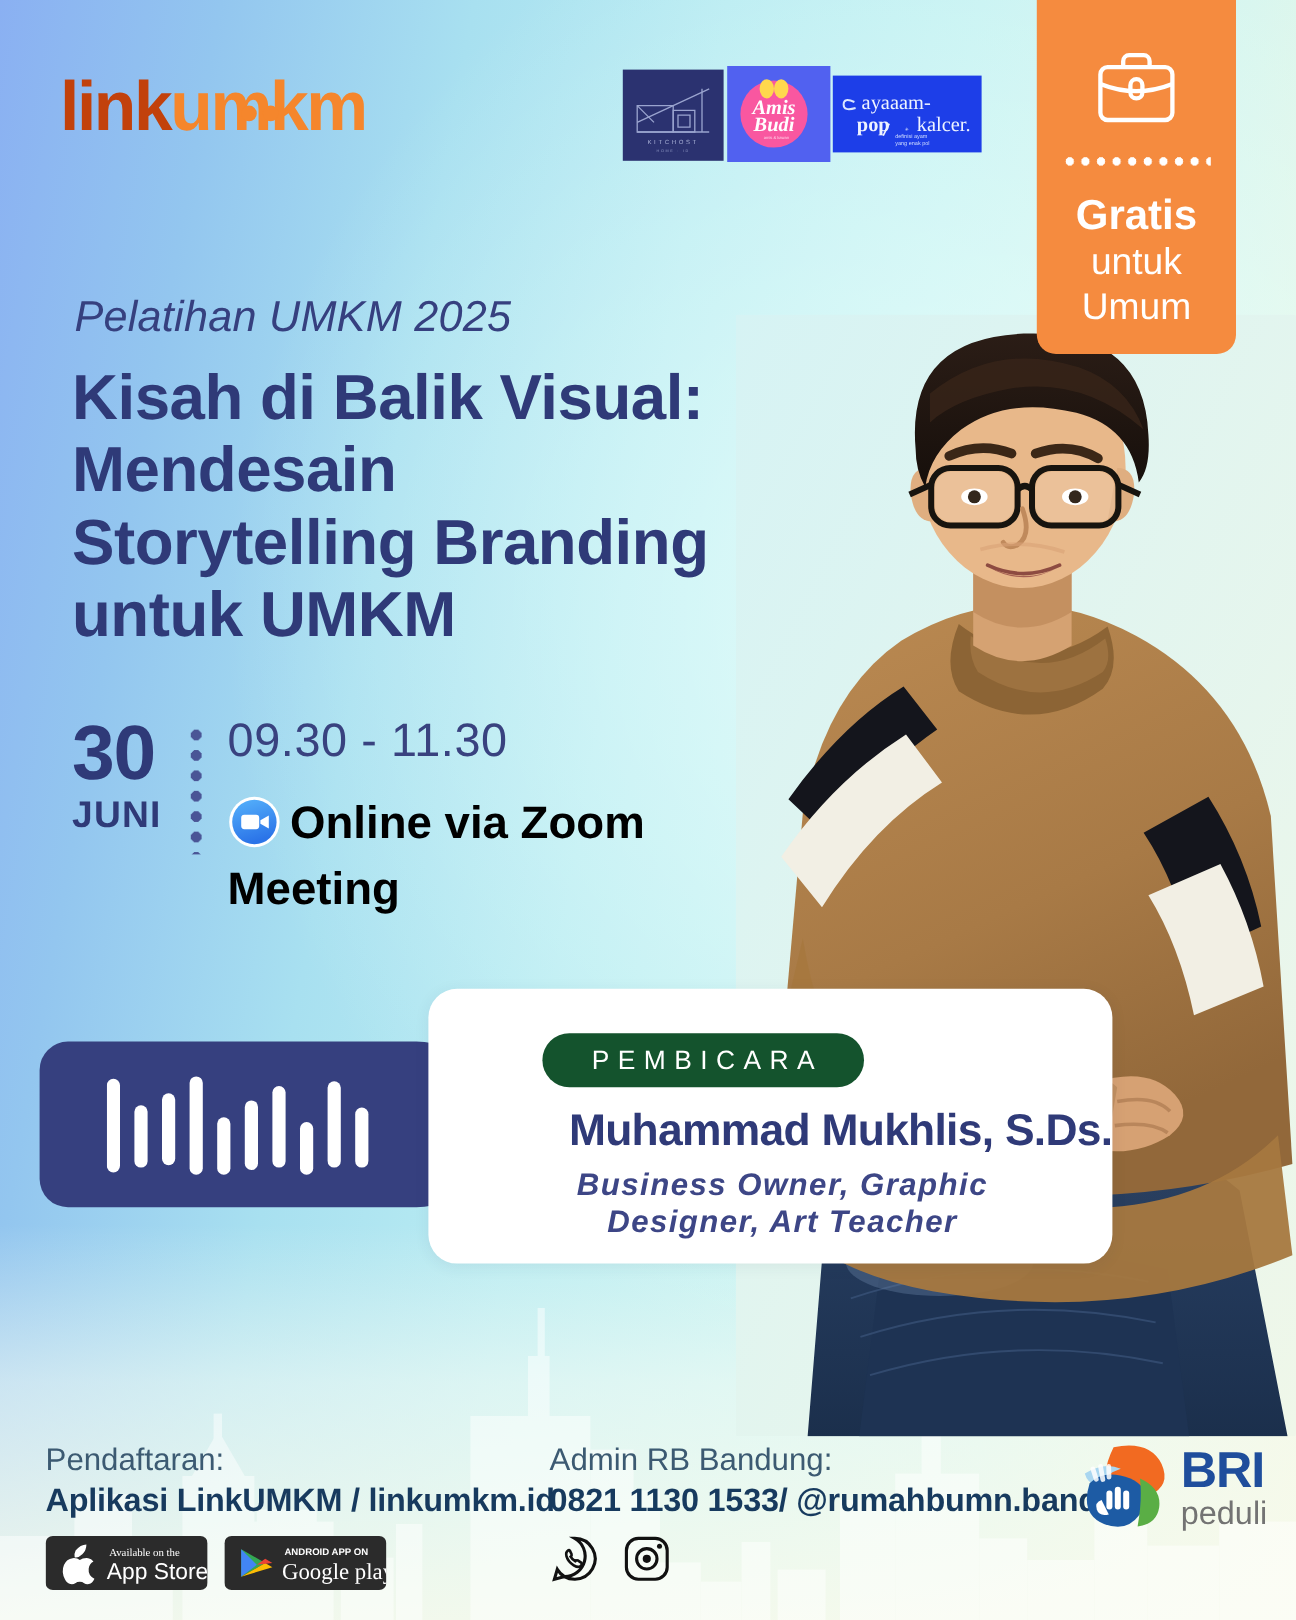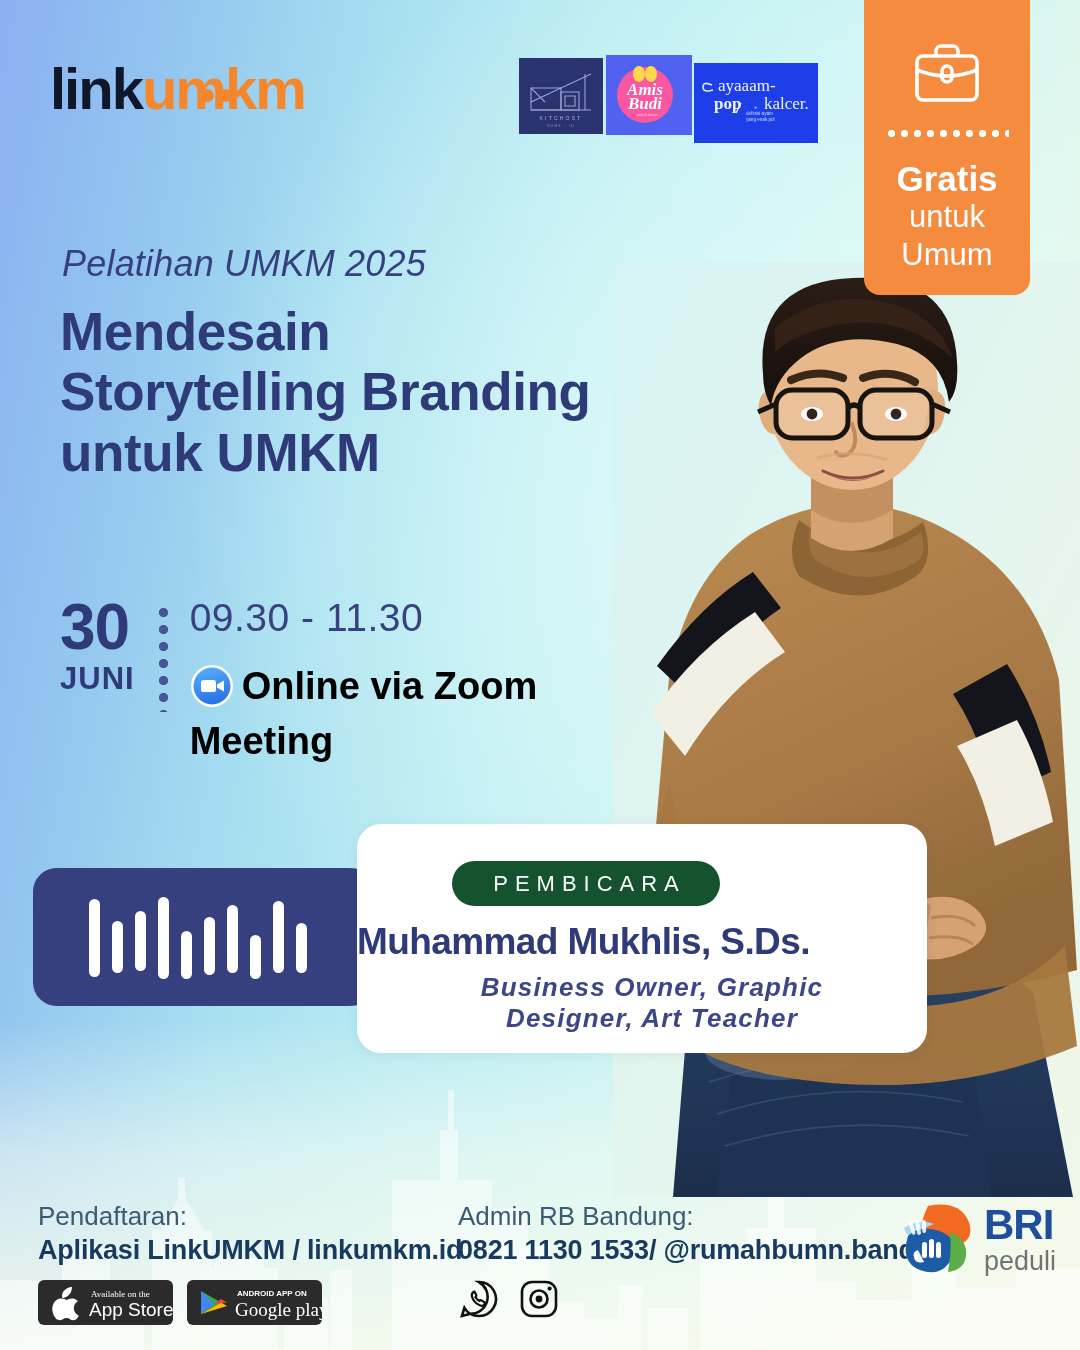--- a/index.html
+++ b/index.html
@@ -17,33 +17,33 @@
     background:radial-gradient(ellipse at 78% 38%, rgba(236,255,252,.85) 0%, rgba(236,255,252,0) 55%);
   }
   .bg-bottom{position:absolute;left:0;right:0;bottom:0;height:330px;
     background:linear-gradient(180deg, rgba(255,255,255,0) 0%, rgba(248,252,244,.55) 40%, rgba(247,250,236,.92) 100%);
   }
   .skyline{position:absolute;left:0;bottom:0;width:1080px;height:320px;opacity:.75;}
 
   
   .header{position:absolute;top:52px;left:0;width:1080px;height:96px;}
   .logo-link{position:absolute;left:50px;top:8px;font-size:58px;font-weight:700;letter-spacing:-2px;line-height:1;}
-  .logo-link .a{color:#0f172a;}
+  .logo-link .a{color:#c2410c;}
   .logo-link .b{color:#f5862c;}
   .logo-link .dots{position:absolute;left:151px;top:-7px;}
   .logo-link .dots i{display:inline-block;width:13px;height:13px;border-radius:50%;background:#f5862c;margin-right:5px;}
 
   .rb{position:absolute;left:343px;top:10px;display:flex;align-items:center;gap:10px;}
   .rb-mark{position:relative;width:56px;height:70px;}
   .rb-text{font-size:22.5px;font-weight:800;line-height:1.07;color:#111;letter-spacing:.4px;}
 
   .tile{position:absolute;overflow:hidden;}
   .tile-kit{left:519px;top:58px;width:84px;height:76px;background:#2b3270;}
   .tile-amis{left:606px;top:55px;width:86px;height:80px;background:#5161f0;}
-  .tile-ayam{left:694px;top:63px;width:124px;height:80px;background:#1d3ee8;}
+  .tile-ayam{left:694px;top:63px;width:124px;height:64px;background:#1d3ee8;}
 
   
   .gratis{position:absolute;left:864px;top:-10px;width:166px;height:305px;background:#f58b3f;border-radius:0 0 16px 16px;
     display:flex;flex-direction:column;align-items:center;}
   .gratis .bag{margin-top:52px;}
   .gratis .dotline{margin-top:22px;width:124px;height:7px;
     background-image:radial-gradient(circle, #fff 48%, transparent 50%);
     background-size:13px 7px;background-repeat:repeat-x;}
   .gratis .g1{margin-top:24px;color:#fff;font-size:35px;font-weight:700;line-height:1.05;}
   .gratis .g2{color:#fff;font-size:31px;font-weight:400;line-height:1.22;text-align:center;}
@@ -66,21 +66,21 @@
   .zoomicon{display:inline-block;vertical-align:-9px;margin-right:8px;}
 
   
   .wave{position:absolute;left:33px;top:868px;width:383px;height:138px;background:#36407f;border-radius:24px 70px 70px 24px;}
   .wave svg{position:absolute;left:56px;top:25px;}
 
   .card{position:absolute;left:357px;top:824px;width:570px;height:229px;background:#fff;border-radius:24px;
     box-shadow:0 2px 12px rgba(40,60,90,.07);}
   .pill{position:absolute;left:95px;top:37px;width:268px;height:45px;background:#14532d;border-radius:26px;
     color:#fff;font-size:22px;letter-spacing:7px;display:flex;align-items:center;justify-content:center;text-indent:7px;}
-  .spk-name{position:absolute;left:0;right:0;top:97px;text-align:left;font-size:37px;font-weight:700;color:#2f3a78;letter-spacing:-.6px;}
+  .spk-name{position:absolute;left:0;right:0;top:97px;text-align:right;font-size:37px;font-weight:700;color:#2f3a78;letter-spacing:-.6px;}
   .spk-role{position:absolute;left:60px;right:40px;top:148px;text-align:center;font-size:26px;font-weight:700;font-style:italic;color:#3d4686;line-height:1.2;letter-spacing:1.2px;}
 
   
   .foot{position:absolute;left:0;bottom:0;width:1080px;height:160px;padding-left:32px;}
   .f-left{position:absolute;left:38px;top:10px;}
   .f-right{position:absolute;left:458px;top:10px;}
   .f-lbl{font-size:26px;color:#3c5a72;line-height:1.25;}
   .f-val{font-size:27px;font-weight:700;color:#173a5e;line-height:1.3;letter-spacing:-.2px;}
   .stores{margin-top:12px;display:flex;gap:14px;}
   .socials{margin-top:10px;display:flex;gap:18px;}
@@ -279,20 +279,21 @@
   </div>
   <div class="dotline"></div>
   <div class="g1">Gratis</div>
   <div class="g2">untuk</div>
   <div class="g2">Umum</div>
 </div>
 
 <div class="kicker">Pelatihan UMKM 2025</div>
 
 <div class="title">
+  <div>Kisah di Balik Visual:</div>
   <div>Mendesain</div>
   <div>Storytelling Branding</div>
   <div>untuk UMKM</div>
 </div>
 
 <div class="datebox">
   <div>
     <div class="dnum">30</div>
     <div class="dmon">JUNI</div>
   </div>

